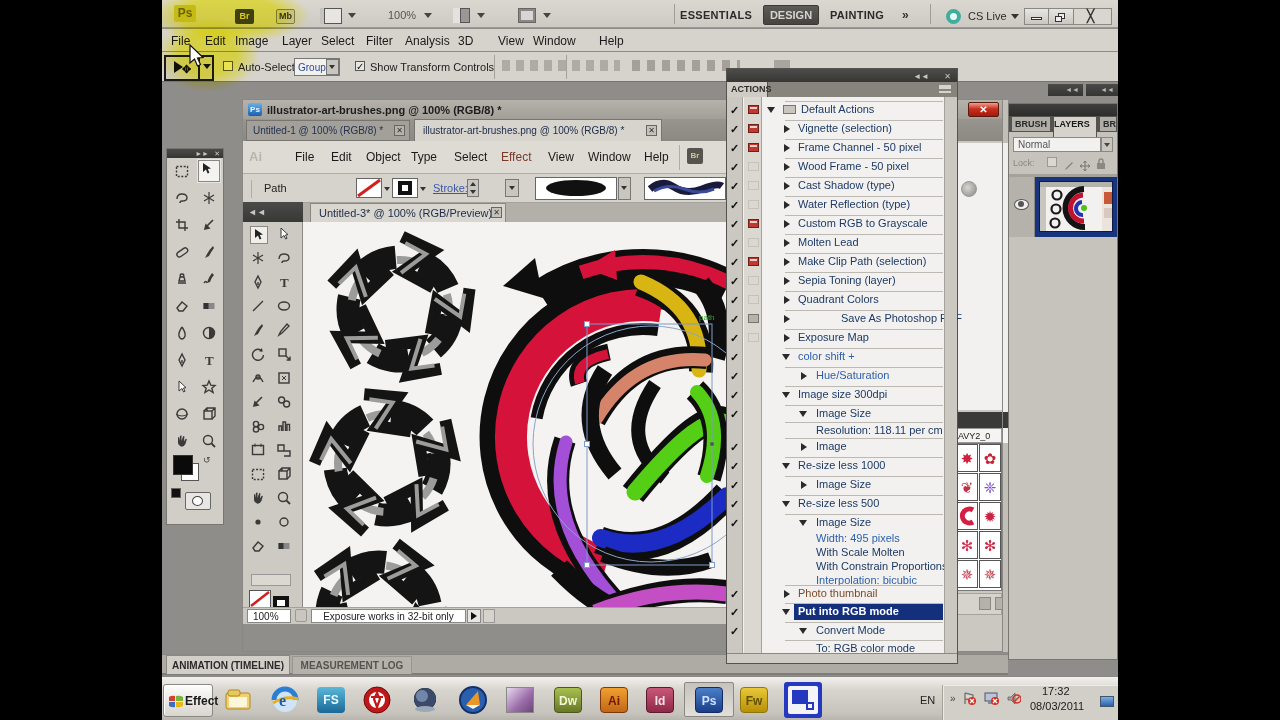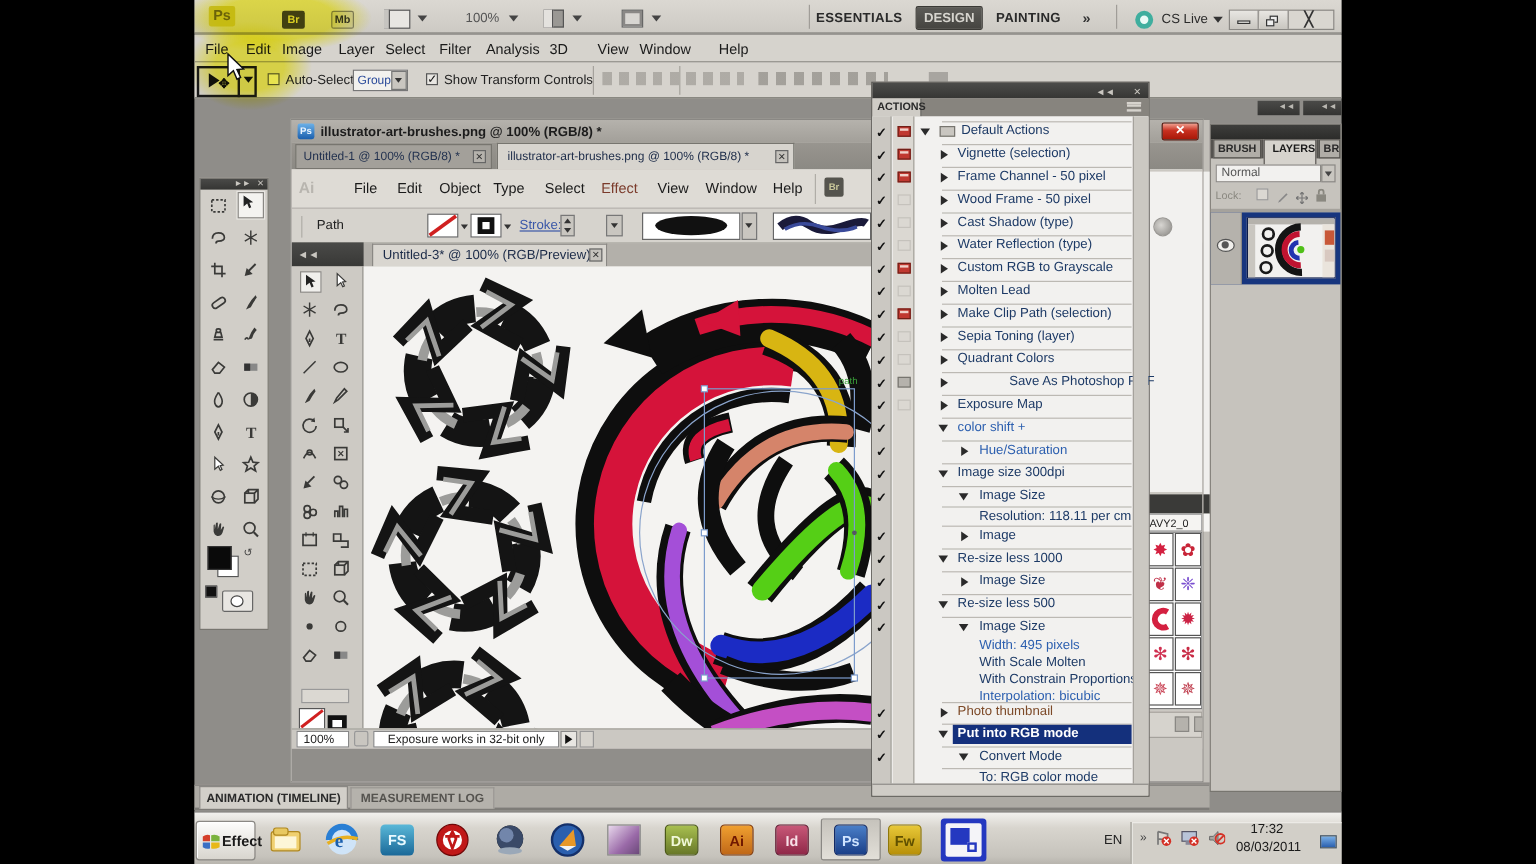--- a/index.html
+++ b/index.html
@@ -643,21 +643,21 @@
 
   <div class="abs" style="left:0;top:584px;width:230px;height:10px;background:#cfccc6;border-top:1px solid #8a8884;"></div>
 </div>
 
 <div class="abs" style="left:886px;top:84px;width:35px;height:12px;background:linear-gradient(#4a4a48,#343432);color:#b9b7b1;font-size:7px;line-height:12px;text-align:right;"><span style="margin-right:4px;">◄◄</span></div>
 <div class="abs" style="left:924px;top:84px;width:32px;height:12px;background:linear-gradient(#4a4a48,#343432);color:#b9b7b1;font-size:7px;line-height:12px;text-align:right;"><span style="margin-right:4px;">◄◄</span></div>
 <div class="abs" style="left:846px;top:103px;width:110px;height:557px;background:#c6c3bd;border:1px solid #77756f;">
   <div class="abs" style="left:0;top:0;width:108px;height:12px;background:linear-gradient(#3e3e3c,#2c2c2a);"></div>
   <div class="abs" style="left:0;top:12px;width:108px;height:16px;background:#55534f;"></div>
   <div class="abs" style="left:2px;top:12px;width:40px;height:16px;background:#b0ada7;border:1px solid #55534f;font-size:9px;font-weight:bold;color:#2a2a2a;text-align:center;line-height:15px;">BRUSH</div>
-  <div class="abs" style="left:44px;top:12px;width:44px;height:27px;background:#d6d3cd;border:1px solid #55534f;font-size:9px;font-weight:bold;color:#1a1a1a;text-align:right;line-height:15px;">LAYERS</div>
+  <div class="abs" style="left:44px;top:12px;width:44px;height:27px;background:#d6d3cd;border:1px solid #55534f;font-size:9px;font-weight:bold;color:#1a1a1a;text-align:left;line-height:15px;">LAYERS</div>
   <div class="abs" style="left:90px;top:12px;width:18px;height:16px;background:#b0ada7;border:1px solid #55534f;font-size:9px;font-weight:bold;color:#2a2a2a;line-height:15px;"><span style="margin-left:3px;">BR</span></div>
   <div class="abs" style="left:4px;top:33px;width:88px;height:15px;background:#f2f1ef;border:1px solid #8a8884;font-size:10px;color:#555;line-height:14px;"><span style="margin-left:4px;">Normal</span></div>
   <div class="abs" style="left:92px;top:33px;width:12px;height:15px;background:#c9c6c0;border:1px solid #8a8884;"></div>
   <div class="abs" style="left:95px;top:39px;width:0;height:0;border-left:3px solid transparent;border-right:3px solid transparent;border-top:4px solid #444;"></div>
 
   <div class="abs" style="left:4px;top:54px;font-size:9px;color:#8a8880;">Lock:</div>
   <div class="abs" style="left:38px;top:53px;width:10px;height:10px;border:1px solid #999;background:#dbd8d2;"></div>
   <div class="abs" style="left:55px;top:53px;width:10px;height:10px;"><svg width="10" height="10">
             <path d="M8 1 L2 7 L1 9 L3 8 L9 2 Z" fill="#888"></path>
           </svg></div>

